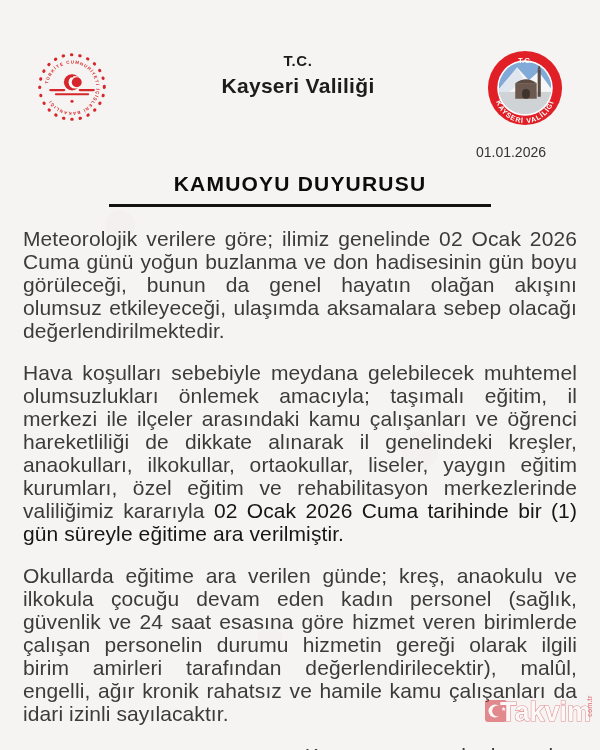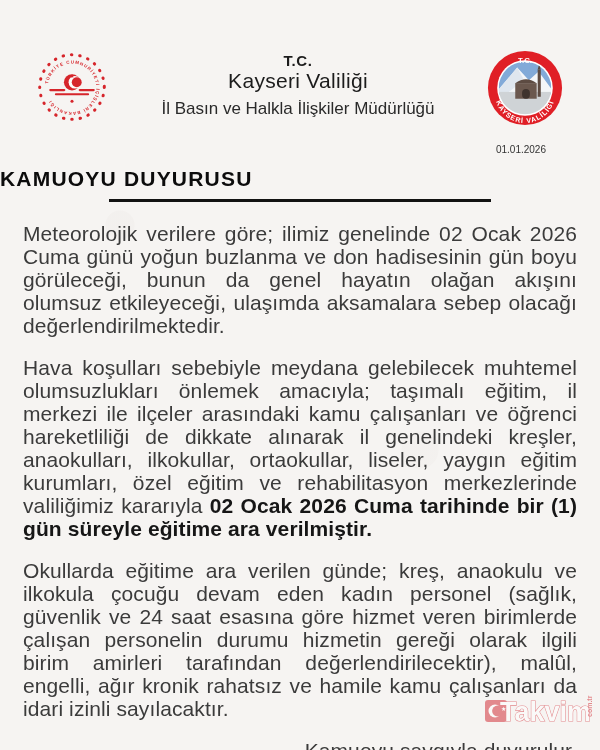--- a/index.html
+++ b/index.html
@@ -12,29 +12,29 @@
       radial-gradient(circle at 70% 60%, rgba(190,180,175,0.05) 0 18px, transparent 19px),
       radial-gradient(circle at 45% 85%, rgba(190,180,175,0.05) 0 12px, transparent 13px);
     font-family:"Liberation Sans", sans-serif;
     overflow:hidden;
     color:#3c3c3c;
   }
   .header { display:flex; align-items:flex-start; padding:48px 36px 0 34px; }
   .logo { flex:0 0 auto; }
   .header-text { flex:1 1 auto; text-align:center; padding-top:4px; color:#1c1c1c; }
   .tc-line   { font-size:15px; font-weight:800; letter-spacing:.6px; }
-  .gov-line  { font-size:21px; font-weight:400; letter-spacing:.3px; }
+  .gov-line  { font-size:21px; font-weight:700; margin-top:5px; letter-spacing:.3px; }
   .dept-line { font-size:17px; font-weight:400; margin-top:6px; color:#2a2a2a; }
-  .date-line { text-align:right; padding-right:54px; margin-top:12px; font-size:10px; color:#333; }
-  .title-wrap { margin-top:12px; }
+  .date-line { text-align:right; padding-right:54px; margin-top:12px; font-size:14px; color:#333; }
+  .title-wrap { text-align:center; margin-top:12px; }
   .doc-title { margin:0; font-size:21px; font-weight:800; letter-spacing:1.2px; color:#0c0c0c; }
   .title-underline { width:382px; height:3px; background:#121212; margin:8px auto 0; }
   .body-text { margin:20px 23px 0; font-size:21px; line-height:23px; text-align:justify; letter-spacing:.1px; color:#3b3b3b; }
   .body-text p { margin:0 0 19px; }
-  .body-text strong { color:#161616; font-weight:700; }
+  .body-text strong { color:#161616; font-weight:400; }
   .closing { text-align:right; }
   .watermark { position:absolute; right:4px; bottom:16px; opacity:.5; }
 </style>
 </head>
 <body>
 
 <div class="page">
 
   <div class="header">
 
@@ -61,21 +61,20 @@
           <rect x="47" y="43" width="17" height="2.4" rx="1.2" fill="#d6252b"></rect>
           <rect x="22" y="47.5" width="36" height="2" rx="1" fill="#d6252b"></rect>
           <circle cx="40" cy="56" r="1.6" fill="#d6252b"></circle>
         </g>
       </svg>
     </div>
 
     <div class="header-text">
       <div class="tc-line">T.C.</div>
       <div class="gov-line">Kayseri Valiliği</div>
-      <div class="dept-line">İl Basın ve Halkla İlişkiler Müdürlüğü</div>
     </div>
 
     <div class="logo">
       <svg width="78" height="80" viewBox="0 0 80 82">
         <defs>
           <clipPath id="innerClip">
               <circle cx="40" cy="41" r="27"></circle>
             </clipPath>
           <path id="botArc" d="M 9,46 A 31,31 0 0 0 71,46"></path>
         </defs>

